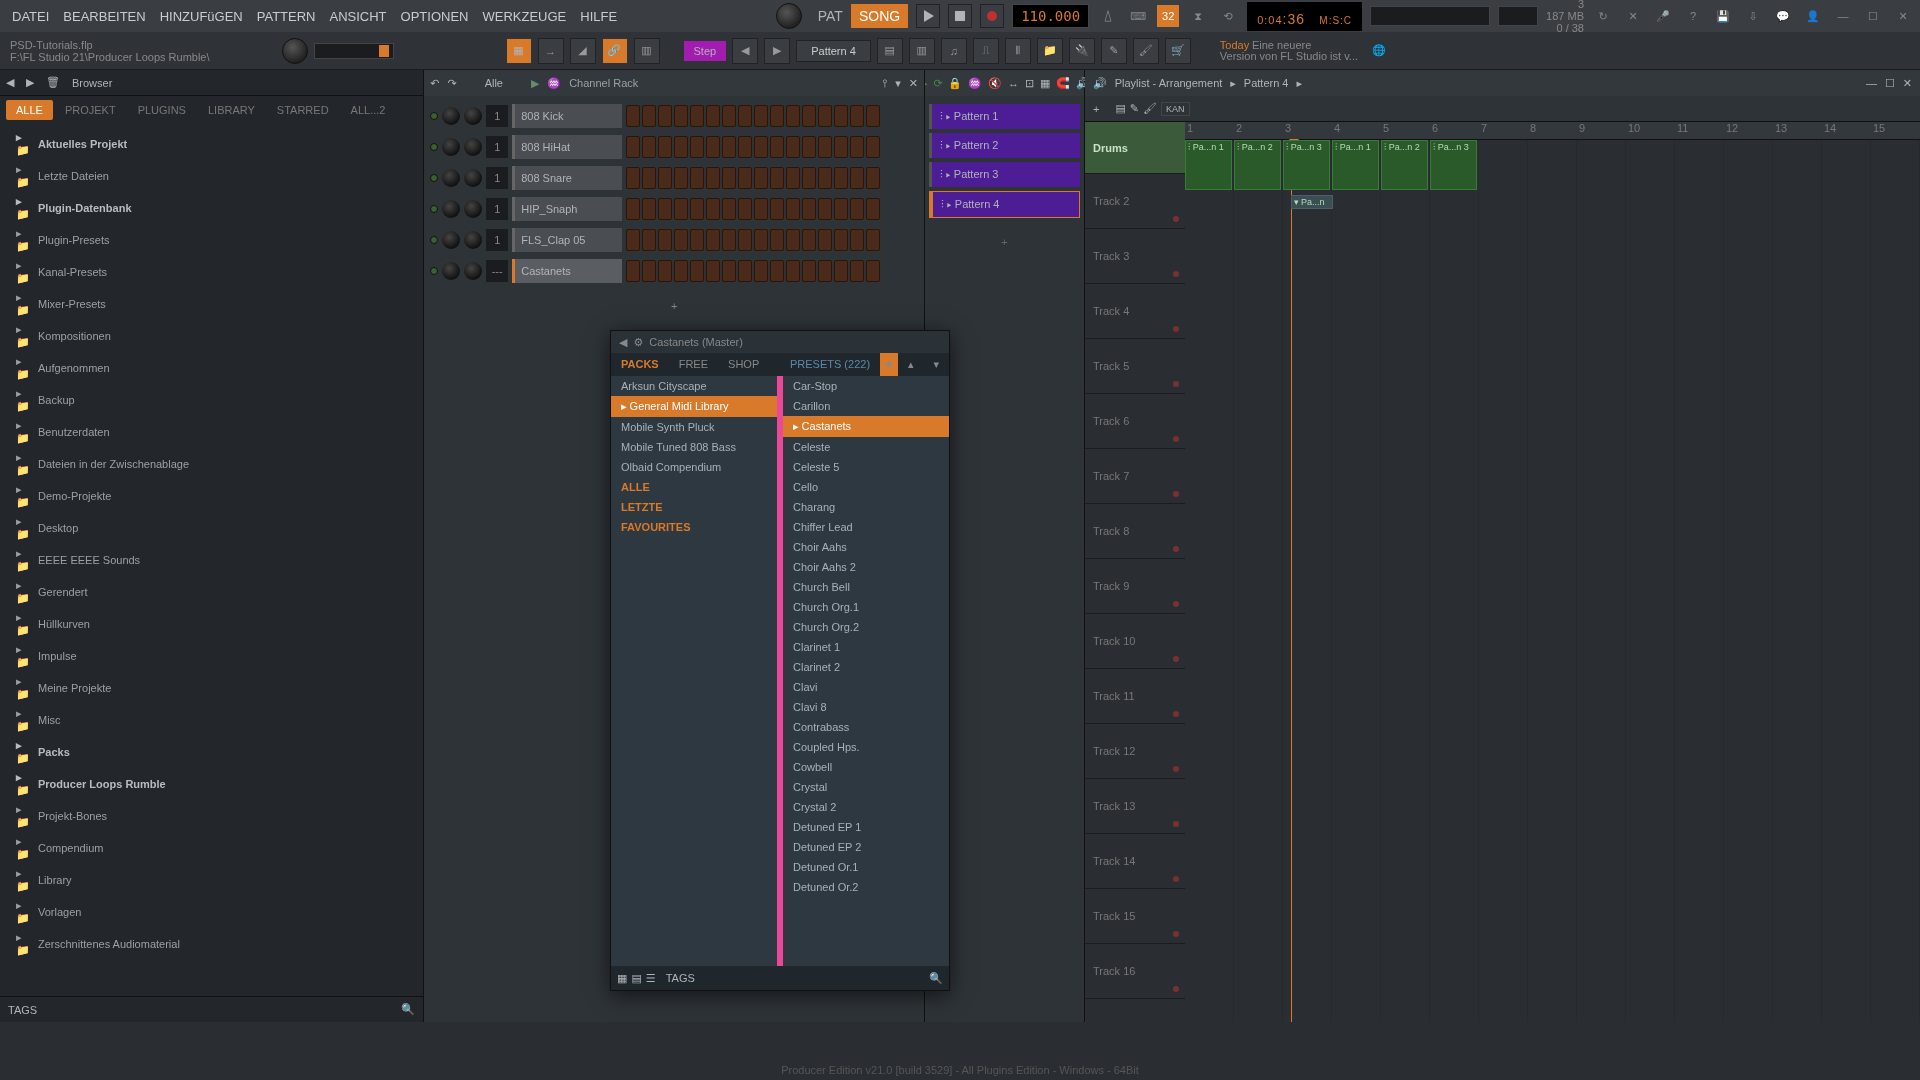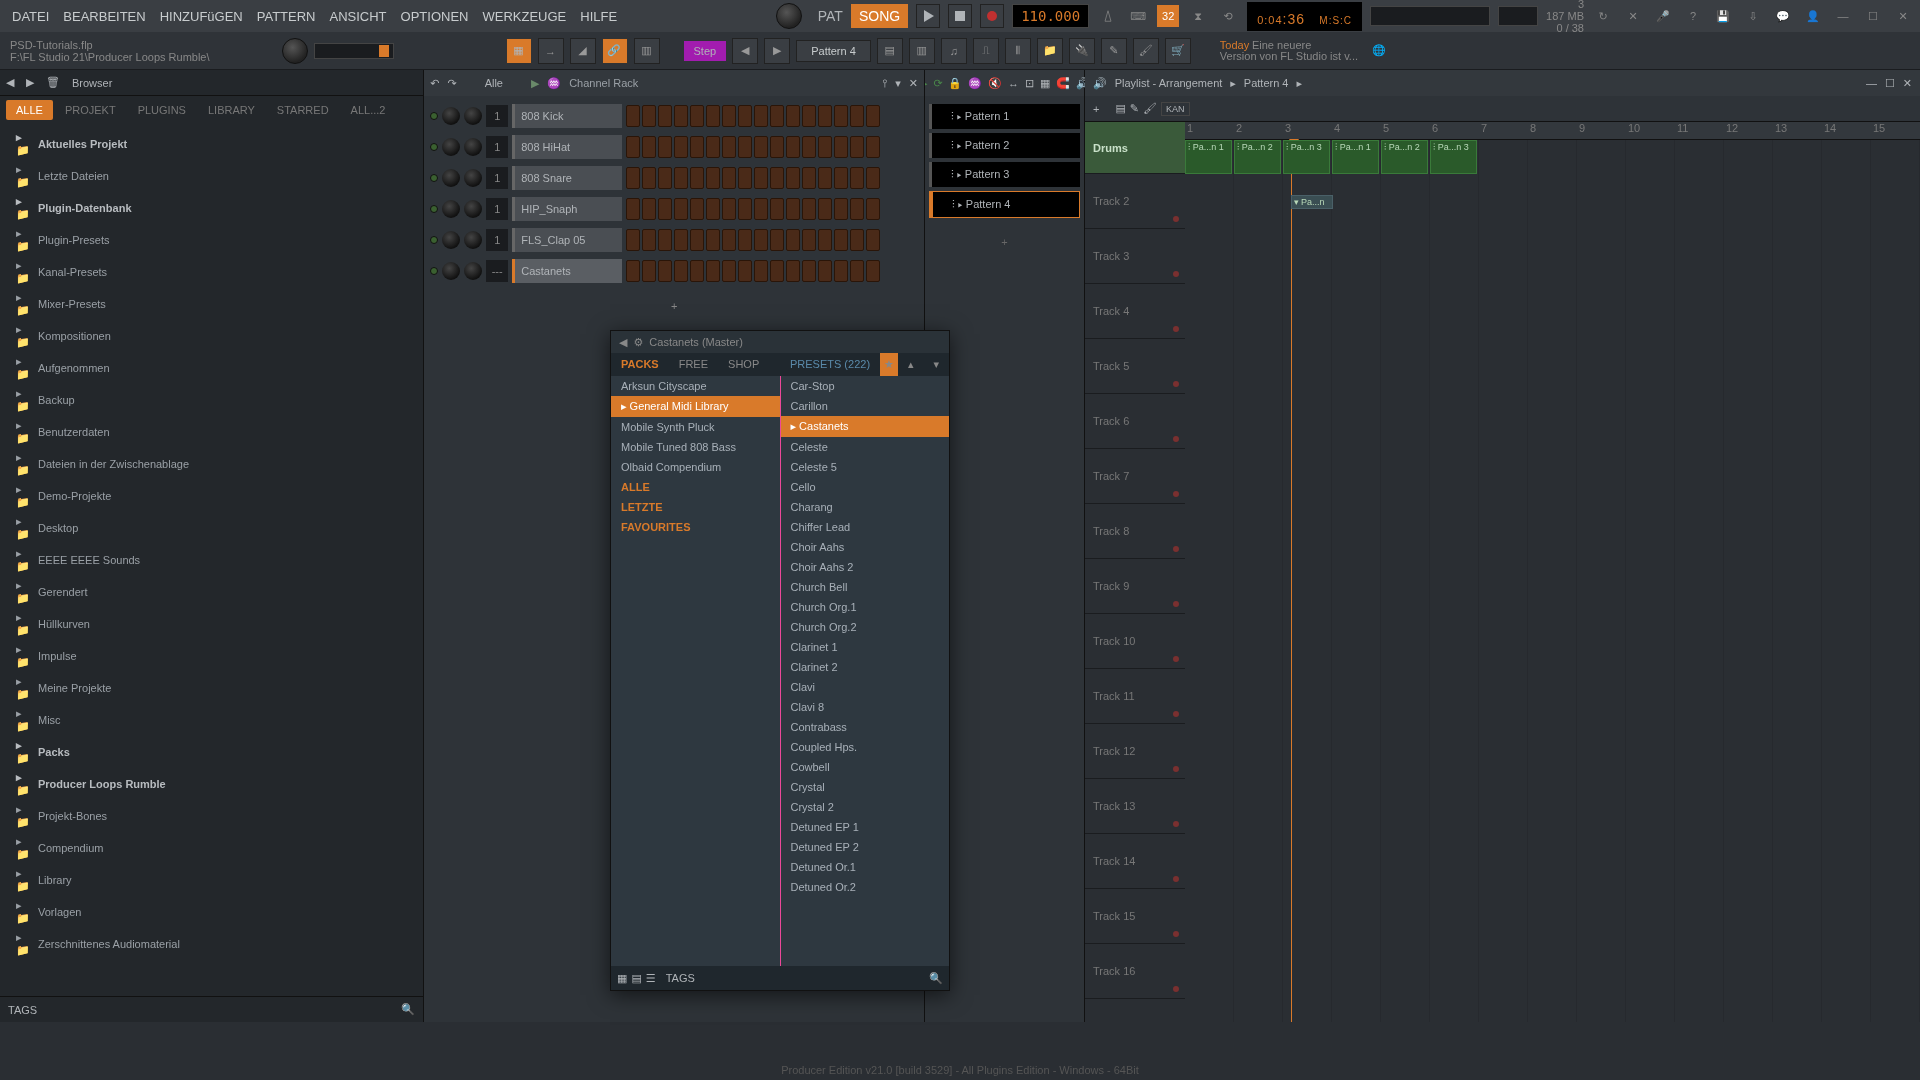--- a/index.html
+++ b/index.html
@@ -67,47 +67,47 @@
 
 
 .preset-browser { position: absolute; left: 610px; top: 330px; width: 340px; background: #2e3840; border: 1px solid #111; box-shadow: 0 4px 20px rgba(0,0,0,0.6); z-index: 100; }
 .pb-header { height: 22px; display: flex; align-items: center; padding: 0 8px; background: #2a3238; gap: 6px; font-size: 11px; color: #888; }
 .pb-tabs { display: flex; background: #1f272d; }
 .pb-tab { padding: 5px 10px; font-size: 11px; cursor: pointer; color: #888; }
 .pb-tab.active { color: #d97a2a; font-weight: bold; }
 .pb-tab.link { color: #5a8aaa; }
 .pb-columns { display: flex; height: 590px; }
 .pb-col { flex: 1; overflow-y: auto; }
-.pb-col-left { border-right: 1px solid #ec4899; background: #2e3840; }
+.pb-col-left { border-right: 6px solid #ec4899; background: #2e3840; }
 .pb-item { padding: 4px 10px; font-size: 11px; cursor: pointer; color: #a8b0b8; }
 .pb-item.selected { background: #d97a2a; color: #fff; }
 .pb-cat { padding: 4px 10px; font-size: 11px; color: #d97a2a; font-weight: bold; }
 .pb-image { height: 80px; background: radial-gradient(circle, #2a4a8a 0%, #0a1a3a 70%); display: flex; align-items: center; justify-content: center; color: #fff; font-weight: bold; font-size: 14px; position:relative; }
 .pb-footer { height: 24px; display: flex; align-items: center; padding: 0 6px; background: #1f272d; gap: 4px; }
 
 
 .pattern-picker { width: 160px; background: #2e3338; border-right: 1px solid #111; }
 .pp-header { height: 26px; display: flex; align-items: center; justify-content: center; gap: 6px; background: #33383d; }
 .pp-list { padding: 8px 4px; }
-.pp-item { padding: 6px 19px; margin-bottom: 4px; background: #000000; cursor: pointer; border-left: 3px solid #555; }
+.pp-item { padding: 6px 8px; margin-bottom: 4px; background: #4c1d95; cursor: pointer; border-left: 3px solid #555; }
 .pp-item.selected { border: 1px solid #d97a2a; border-left: 4px solid #d97a2a; }
 
 
 .playlist { flex: 1; background: #2a2e33; display: flex; flex-direction: column; }
 .pl-header { height: 26px; display: flex; align-items: center; padding: 0 8px; gap: 8px; background: #33383d; }
 .pl-toolbar { height: 26px; display: flex; align-items: center; padding: 0 8px; gap: 4px; background: #2e3338; border-bottom: 1px solid #111; }
 .pl-body { flex: 1; display: flex; }
 .pl-tracks { width: 100px; background: #2a2e33; }
 .pl-track { height: 55px; border-bottom: 1px solid #1a1c1f; display: flex; align-items: center; padding: 0 8px; font-size: 11px; color: #777; position: relative; }
 .pl-track.drums { background: #3a5a3a; color: #c8e0c8; font-weight: bold; height: 52px; }
 .pl-track .dot { position: absolute; right: 6px; bottom: 6px; width: 6px; height: 6px; border-radius: 50%; background: #7a3030; }
 .pl-grid { flex: 1; position: relative; background: repeating-linear-gradient(to right, #2a2e33 0, #2a2e33 48px, #26292e 48px, #26292e 49px), repeating-linear-gradient(to bottom, transparent 0, transparent 54px, #1a1c1f 54px, #1a1c1f 55px); }
 .pl-ruler { height: 18px; background: #33383d; display: flex; font-size: 9px; color: #777; border-bottom:1px solid #111; }
 .pl-ruler span { width: 49px; padding-left: 2px; }
-.pl-clip { position: absolute; height: 34px; background: #2a5a2a; border: 1px solid #3a7a3a; font-size: 9px; padding: 1px 2px; overflow: hidden; color: #b8d8b8; }
+.pl-clip { position: absolute; height: 50px; background: #2a5a2a; border: 1px solid #3a7a3a; font-size: 9px; padding: 1px 2px; overflow: hidden; color: #b8d8b8; }
 .pl-clip.small { height: 14px; background: #3a4e53; border-color: #4a6068; }
 .playhead { position: absolute; top: 0; bottom: 0; width: 1px; background: #d97a2a; left: 106px; }
 .marker { position: absolute; top: -1px; left: 104px; width: 0; height: 0; border-left: 5px solid transparent; border-right: 5px solid transparent; border-top: 8px solid #d97a2a; }
 
 
 .statusbar { position: absolute; bottom: 0; left: 0; right: 0; height: 20px; background: #2a2e33; display: flex; align-items: center; justify-content: center; font-size: 12px; color: #555; }
 
 svg { width: 12px; height: 12px; fill: currentColor; }
 .icon16 svg { width: 16px; height: 16px; }
 

